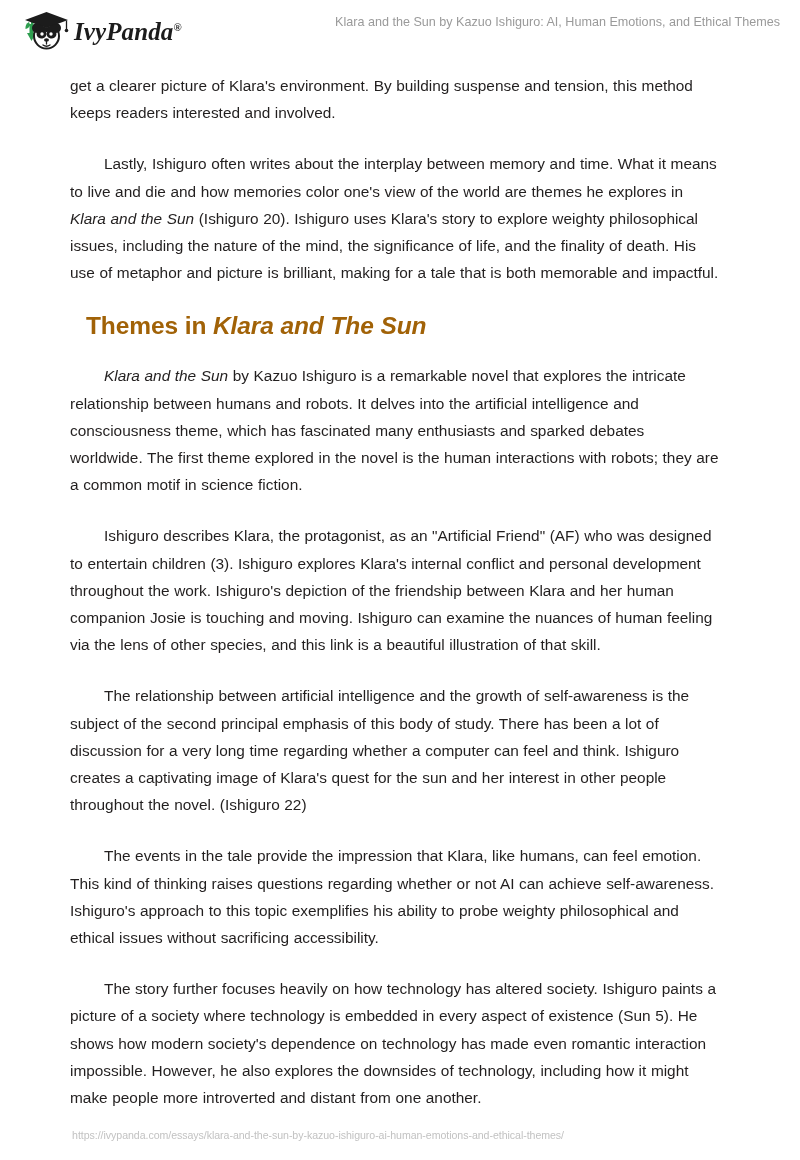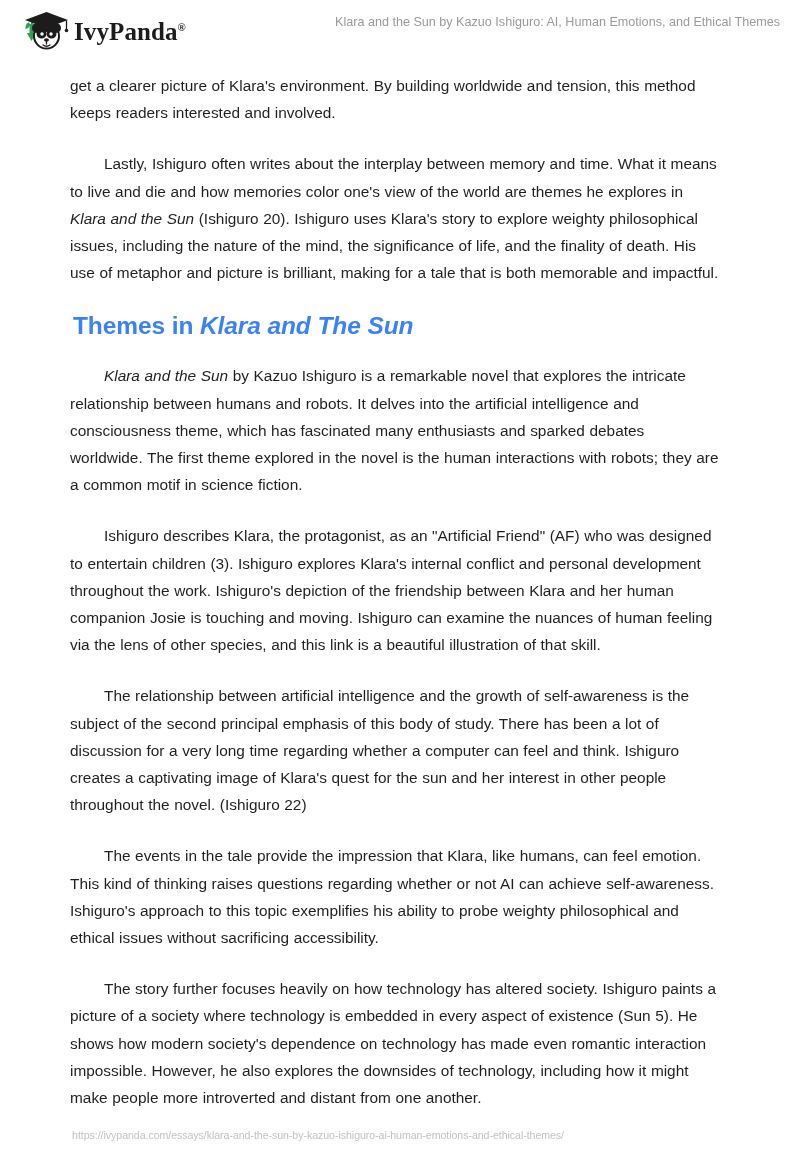--- a/index.html
+++ b/index.html
@@ -32,20 +32,21 @@
     width: 800px;
     height: 62px;
   }
   .brand {
     position: absolute;
     left: 18px;
     top: 9px;
     display: flex;
     align-items: center;
     height: 44px;
+    font-style: italic;
   }
   .brand-mark {
     width: 52px;
     height: 44px;
     flex: 0 0 auto;
     display: block;
   }
   .brand-name {
     font-family: "Liberation Serif", "DejaVu Serif", serif;
     font-size: 25px;
@@ -89,25 +90,25 @@
     word-spacing: 0.02em;
   }
   p.para.indent {
     text-indent: 34px;
     margin-top: 17px;
   }
   .it {
     font-style: italic;
   }
   h2.section-heading {
-    margin: 8px 0 20px 3px;
+    margin: 8px 0 20px 16px;
     font-size: 24.5px;
     line-height: 32px;
     font-weight: bold;
-    color: #3b82f6;
+    color: #a16207;
     letter-spacing: -0.1px;
   }
   h2.section-heading .it {
     font-style: italic;
     font-weight: bold;
   }
 
   
   .page-footer {
     position: absolute;
@@ -162,21 +163,21 @@
         <circle cx="97" cy="43" r="3.6" fill="#1c1c1c"></circle>
       </svg>
       <div class="brand-name"><span>IvyPanda</span><span class="reg">®</span></div>
     </div>
 
     <div class="header-title">Klara and the Sun by Kazuo Ishiguro: AI, Human Emotions, and Ethical Themes</div>
   </div>
 
   <div class="content">
 
-    <p class="para" id="p1"><span>get a clearer picture of Klara's environment. By building worldwide and tension, this method keeps readers interested and involved.</span></p>
+    <p class="para" id="p1"><span>get a clearer picture of Klara's environment. By building suspense and tension, this method keeps readers interested and involved.</span></p>
 
     <p class="para indent" id="p2"><span>Lastly, Ishiguro often writes about the interplay between memory and time. What it means to live and die and how memories color one's view of the world are themes he explores in </span><span class="it">Klara and the Sun</span><span> (Ishiguro 20). Ishiguro uses Klara's story to explore weighty philosophical issues, including the nature of the mind, the significance of life, and the finality of death. His use of metaphor and picture is brilliant, making for a tale that is both memorable and impactful.</span></p>
 
     <h2 class="section-heading" id="themes-heading"><span>Themes in </span><span class="it">Klara and The Sun</span></h2>
 
     <p class="para indent" id="p3"><span class="it">Klara and the Sun</span><span> by Kazuo Ishiguro is a remarkable novel that explores the intricate relationship between humans and robots. It delves into the artificial intelligence and consciousness theme, which has fascinated many enthusiasts and sparked debates worldwide. The first theme explored in the novel is the human interactions with robots; they are a common motif in science fiction.</span></p>
     <p class="para indent" id="p4"><span>Ishiguro describes Klara, the protagonist, as an "Artificial Friend" (AF) who was designed to entertain children (3). Ishiguro explores Klara's internal conflict and personal development throughout the work. Ishiguro's depiction of the friendship between Klara and her human companion Josie is touching and moving. Ishiguro can examine the nuances of human feeling via the lens of other species, and this link is a beautiful illustration of that skill.</span></p>
     <p class="para indent" id="p5"><span>The relationship between artificial intelligence and the growth of self-awareness is the subject of the second principal emphasis of this body of study. There has been a lot of discussion for a very long time regarding whether a computer can feel and think. Ishiguro creates a captivating image of Klara's quest for the sun and her interest in other people throughout the novel. (Ishiguro 22)</span></p>
     <p class="para indent" id="p6"><span>The events in the tale provide the impression that Klara, like humans, can feel emotion. This kind of thinking raises questions regarding whether or not AI can achieve self-awareness. Ishiguro's approach to this topic exemplifies his ability to probe weighty philosophical and ethical issues without sacrificing accessibility.</span></p>
     <p class="para indent" id="p7"><span>The story further focuses heavily on how technology has altered society. Ishiguro paints a picture of a society where technology is embedded in every aspect of existence (Sun 5). He shows how modern society's dependence on technology has made even romantic interaction impossible. However, he also explores the downsides of technology, including how it might make people more introverted and distant from one another.</span></p>

